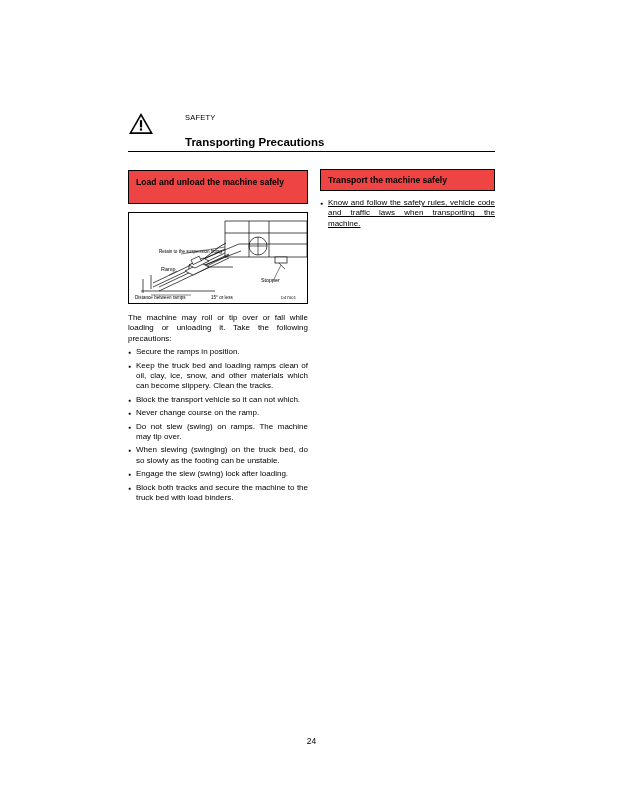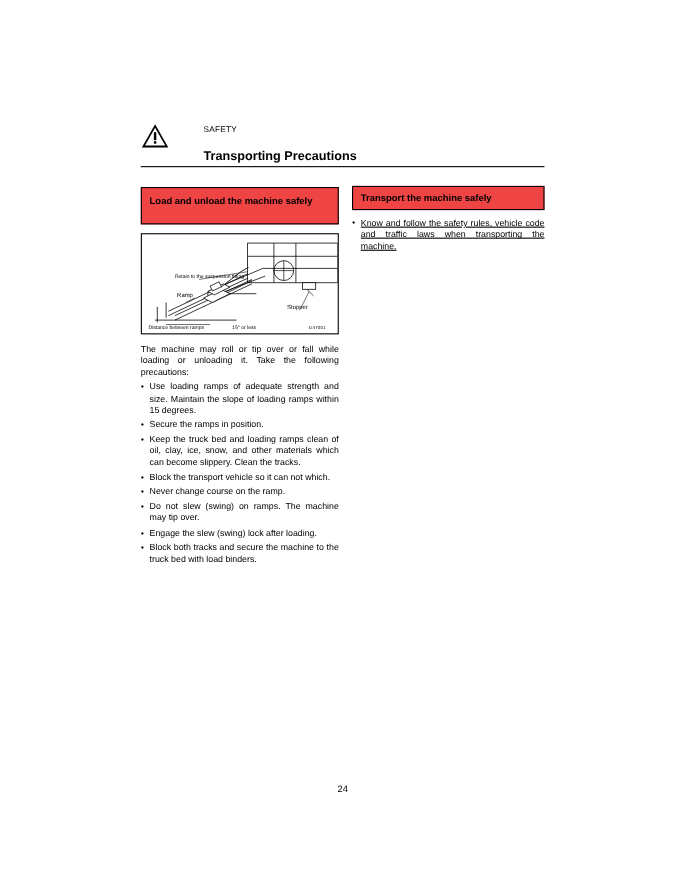--- a/index.html
+++ b/index.html
@@ -157,21 +157,21 @@
     color: #1d5fa8;
     letter-spacing: 0.5px;
     font-family: "Liberation Sans", sans-serif;
     white-space: nowrap;
   }
 
   
   .page-num {
     position: absolute;
     left: 0;
-    top: 712px;
+    top: 736px;
     width: 623px;
     text-align: center;
     font-size: 8.5px;
   }
 </style>
 </head>
 <body>
 
 <div class="page">
 
@@ -258,26 +258,26 @@
       <div class="fig-txt b" style="left:32px; top:53px;">Ramp</div>
       <div class="fig-txt b" style="left:132px; top:64px;">Stopper</div>
       <div class="fig-txt" style="left:6px; top:82px;">Distance between ramps</div>
       <div class="fig-txt" style="left:82px; top:82px;">15° or less</div>
       <div class="fig-txt fig-code" style="left:152px; top:82px;">D47001</div>
     </div>
 
     <div class="para">The machine may roll or tip over or fall while loading or unloading it. Take the following precautions:</div>
 
     <ul class="bul">
-      <li>Use loading ramps of adequate strength and size. Maintain the slope of loading ramps within 15 degrees.</li>
       <li>Secure the ramps in position.</li>
       <li>Keep the truck bed and loading ramps clean of oil, clay, ice, snow, and other materials which can become slippery. Clean the tracks.</li>
       <li>Block the transport vehicle so it can not which.</li>
       <li>Never change course on the ramp.</li>
       <li>Do not slew (swing) on ramps. The machine may tip over.</li>
+      <li>When slewing (swinging) on the truck bed, do so slowly as the footing can be unstable.</li>
       <li>Engage the slew (swing) lock after loading.</li>
       <li>Block both tracks and secure the machine to the truck bed with load binders.</li>
     </ul>
   </div>
 
   <div class="col-right">
     <div class="sec-head one-line">Transport the machine safely</div>
     <ul class="bul">
       <li>Know and follow the safety rules, vehicle code and traffic laws when transporting the machine.</li>
     </ul>

